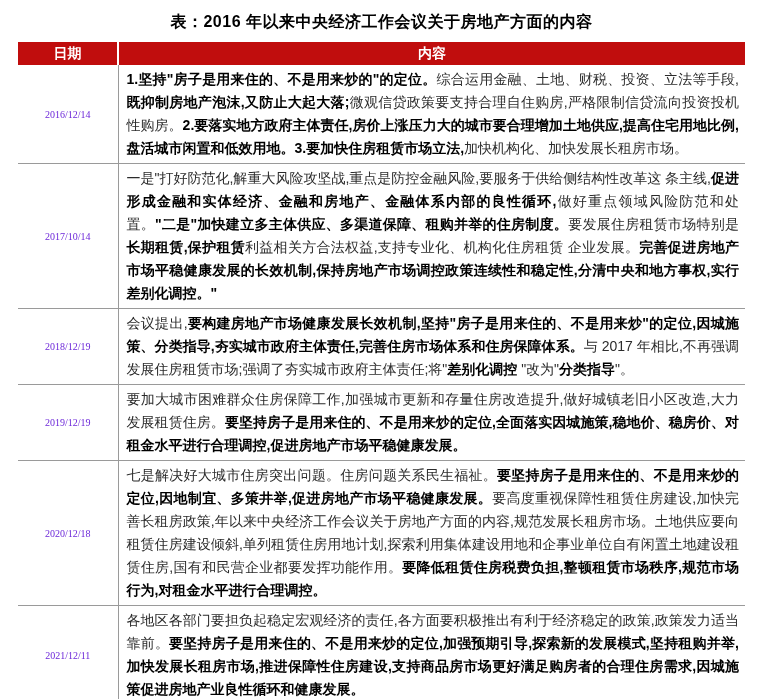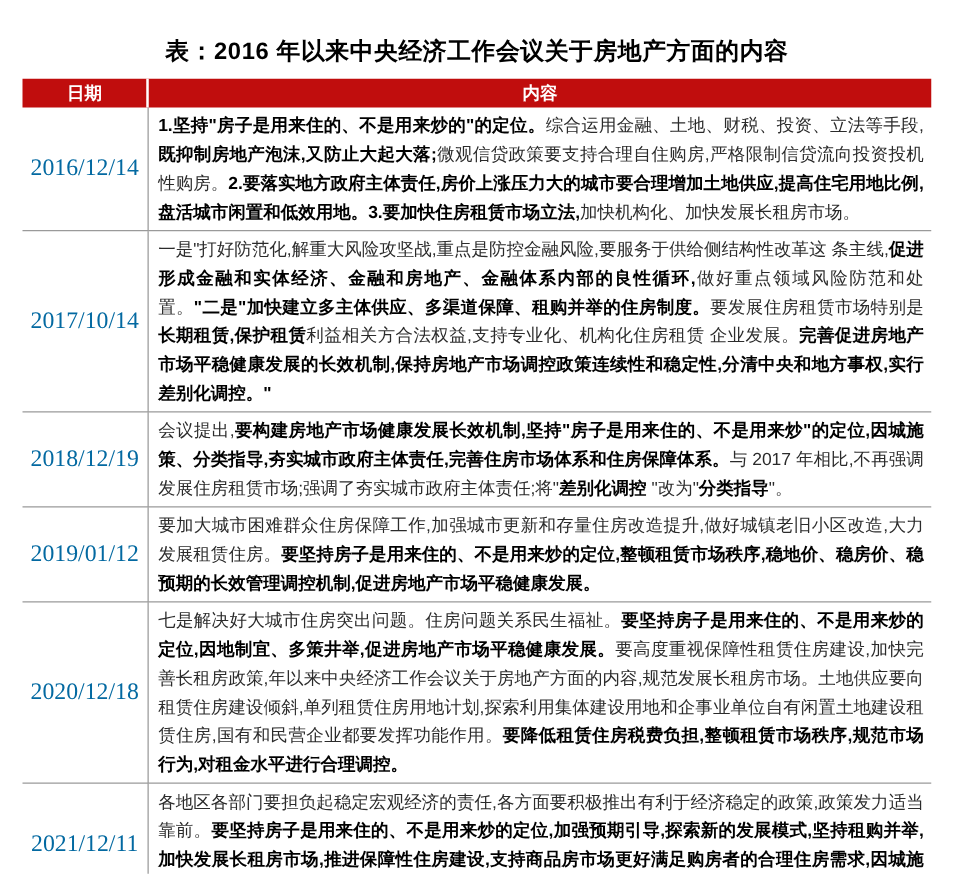--- a/index.html
+++ b/index.html
@@ -7,25 +7,24 @@
   body {
     width: 762px; height: 699px;
     font-family: "Liberation Sans", "DejaVu Sans", sans-serif;
     color: #222;
     overflow: hidden;
   }
   .page { padding: 12px 17px 0 18px; }
   .title {
     text-align: center;
     font-weight: bold;
-    font-size: 19px;
+    font-size: 16px;
     color: #000;
     margin-bottom: 9px;
     letter-spacing: 0.5px;
-    margin-top: 16px;
   }
   table.policy {
     width: 100%;
     border-collapse: collapse;
     table-layout: fixed;
   }
   thead th {
     background: var(--header-bg, #c00d0d);
     color: var(--header-text, #ffffff);
     font-size: 14px;
@@ -37,22 +36,22 @@
   th.col-date { width: 100px; border-right: 2px solid #ffffff; }
   tbody td {
     border-bottom: 1px solid #9a9a9a;
     vertical-align: middle;
   }
   tbody tr:last-child td { border-bottom: 7px solid #1d4ed8; }
   td.date-cell {
     width: 88px;
     text-align: center;
     font-family: "Liberation Serif", "DejaVu Serif", serif;
-    font-size: 19px;
-    color: #0369a1;
+    font-size: 10px;
+    color: #6d28d9;
     border-right: 1px solid #9a9a9a;
   }
   td.content-cell {
     padding: 3px 6px 3px 8px;
     font-size: 14px;
     line-height: 23px;
     text-align: justify;
     color: #2b2b2b;
   }
   .seg { font-weight: normal; }
@@ -84,22 +83,22 @@
         </tr>
         <tr>
           <td class="date-cell">2017/10/14</td>
           <td class="content-cell"><span class="seg">一是"打好防范化,解重大风险攻坚战,重点是防控金融风险,要服务于供给侧结构性改革这 条主线,</span><span class="seg bold">促进形成金融和实体经济、金融和房地产、金融体系内部的良性循环,</span><span class="seg">做好重点领域风险防范和处置。</span><span class="seg bold">"二是"加快建立多主体供应、多渠道保障、租购并举的住房制度。</span><span class="seg">要发展住房租赁市场特别是</span><span class="seg bold">长期租赁,保护租赁</span><span class="seg">利益相关方合法权益,支持专业化、机构化住房租赁 企业发展。</span><span class="seg bold">完善促进房地产市场平稳健康发展的长效机制,保持房地产市场调控政策连续性和稳定性,分清中央和地方事权,实行差别化调控。"</span></td>
         </tr>
         <tr>
           <td class="date-cell">2018/12/19</td>
           <td class="content-cell"><span class="seg">会议提出,</span><span class="seg bold">要构建房地产市场健康发展长效机制,坚持"房子是用来住的、不是用来炒"的定位,因城施策、分类指导,夯实城市政府主体责任,完善住房市场体系和住房保障体系。</span><span class="seg">与 2017 年相比,不再强调发展住房租赁市场;强调了夯实城市政府主体责任;将"</span><span class="seg bold">差别化调控</span><span class="seg"> "改为"</span><span class="seg bold">分类指导</span><span class="seg">"。</span></td>
         </tr>
         <tr>
-          <td class="date-cell">2019/01/12</td>
-          <td class="content-cell"><span class="seg">要加大城市困难群众住房保障工作,加强城市更新和存量住房改造提升,做好城镇老旧小区改造,大力发展租赁住房。</span><span class="seg bold">要坚持房子是用来住的、不是用来炒的定位,整顿租赁市场秩序,稳地价、稳房价、稳预期的长效管理调控机制,促进房地产市场平稳健康发展。</span></td>
+          <td class="date-cell">2019/12/19</td>
+          <td class="content-cell"><span class="seg">要加大城市困难群众住房保障工作,加强城市更新和存量住房改造提升,做好城镇老旧小区改造,大力发展租赁住房。</span><span class="seg bold">要坚持房子是用来住的、不是用来炒的定位,全面落实因城施策,稳地价、稳房价、对租金水平进行合理调控,促进房地产市场平稳健康发展。</span></td>
         </tr>
         <tr>
           <td class="date-cell">2020/12/18</td>
           <td class="content-cell"><span class="seg">七是解决好大城市住房突出问题。住房问题关系民生福祉。</span><span class="seg bold">要坚持房子是用来住的、不是用来炒的定位,因地制宜、多策井举,促进房地产市场平稳健康发展。</span><span class="seg">要高度重视保障性租赁住房建设,加快完善长租房政策,年以来中央经济工作会议关于房地产方面的内容,规范发展长租房市场。土地供应要向租赁住房建设倾斜,单列租赁住房用地计划,探索利用集体建设用地和企事业单位自有闲置土地建设租赁住房,国有和民营企业都要发挥功能作用。</span><span class="seg bold">要降低租赁住房税费负担,整顿租赁市场秩序,规范市场行为,对租金水平进行合理调控。</span></td>
         </tr>
         <tr>
           <td class="date-cell">2021/12/11</td>
           <td class="content-cell"><span class="seg">各地区各部门要担负起稳定宏观经济的责任,各方面要积极推出有利于经济稳定的政策,政策发力适当靠前。</span><span class="seg bold">要坚持房子是用来住的、不是用来炒的定位,加强预期引导,探索新的发展模式,坚持租购并举,加快发展长租房市场,推进保障性住房建设,支持商品房市场更好满足购房者的合理住房需求,因城施策促进房地产业良性循环和健康发展。</span></td>
         </tr>
       </tbody>

